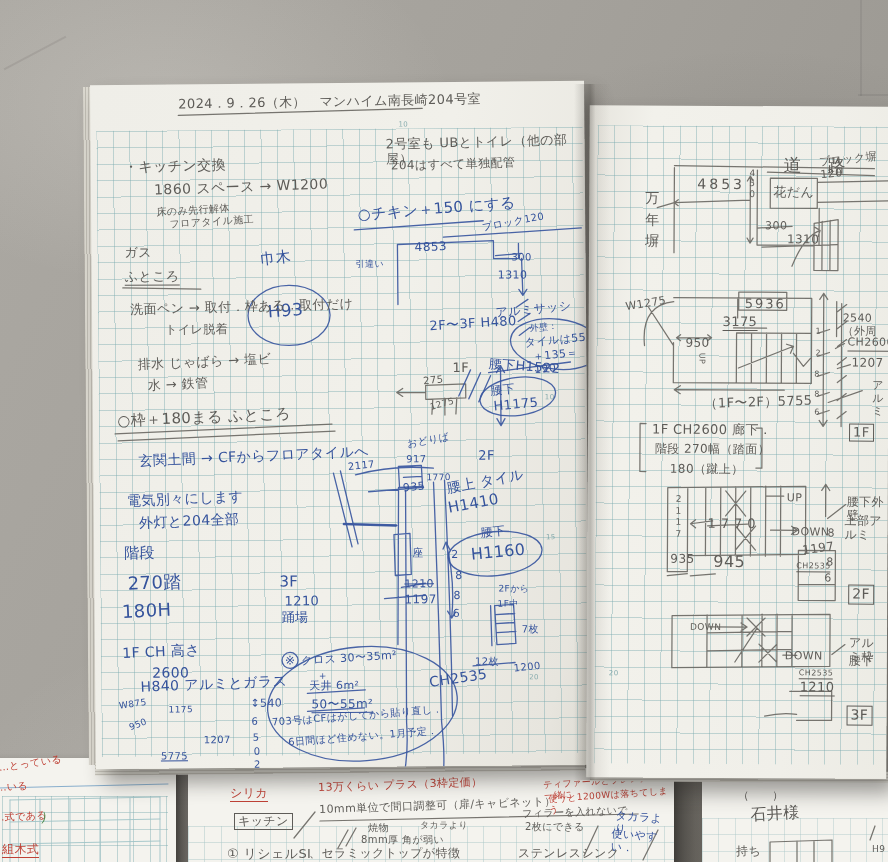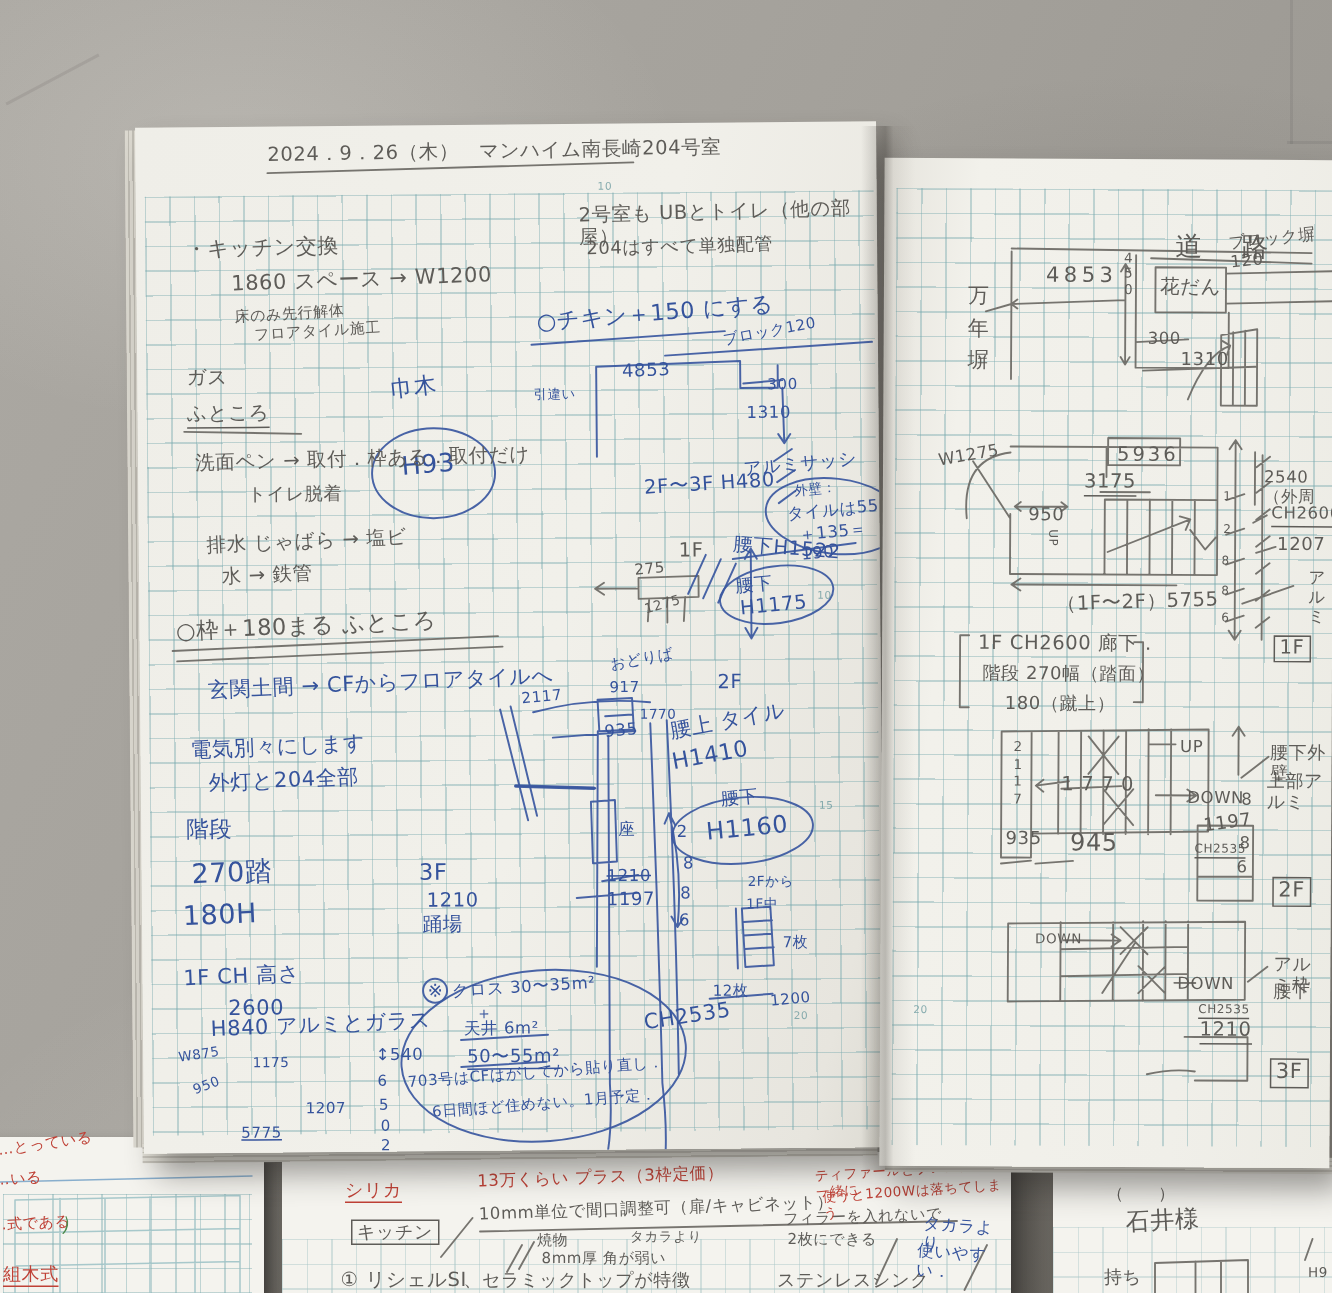--- a/index.html
+++ b/index.html
@@ -74,21 +74,21 @@
     <div class="pgrid" style="left:0;top:58px;right:0;bottom:0;opacity:.65"></div>
     <svg class="sketch" width="486" height="94" viewBox="0 0 486 94">
       <path class="sp" d="M127,44 L106,70 M132,53 L450,46 M160,62 L150,80 M168,60 L158,78 M410,58 L396,88 M470,62 L455,92"></path>
     </svg>
     <div class="annos">
         <span class="ink c-red u" style="left: 42px; top: 18px; font-size: 12px;">シリカ</span>
         <span class="ink c-pencil box" style="left: 46px; top: 45px; font-size: 12px;">キッチン</span>
         <span class="ink c-pencil" style="left: 39px; top: 78px; font-size: 13px;">① リシェルSI</span>
         <span class="ink c-red" style="left: 130px; top: 14px; font-size: 11px; transform: rotate(-2deg);">13万くらい プラス（3枠定価）</span>
         <span class="ink c-pencil" style="left: 131px; top: 36px; font-size: 11px; transform: rotate(-2deg);">10mm単位で間口調整可（扉/キャビネット）</span>
-        <span class="ink c-pencil" style="left: 170px; top: 54px; font-size: 10px;">焼物</span>
+        <span class="ink c-pencil" style="left: 180px; top: 54px; font-size: 10px;">焼物</span>
         <span class="ink c-pencil" style="left: 232px; top: 52px; font-size: 9px;">タカラより</span>
         <span class="ink c-pencil" style="left: 173px; top: 66px; font-size: 10px;">8mm厚 角が弱い</span>
         <span class="ink c-pencil" style="left: 121px; top: 78px; font-size: 12px;">、セラミックトップが特徴</span>
         <span class="ink c-pencil" style="left: 334px; top: 40px; font-size: 10px; transform: rotate(-2deg);">フィラーを入れないで</span>
         <span class="ink c-pencil" style="left: 337px; top: 53px; font-size: 10px;">2枚にできる</span>
         <span class="ink c-pencil" style="left: 330px; top: 78px; font-size: 12px;">ステンレスシンク</span>
         <span class="ink c-red" style="left: 355px; top: 12px; font-size: 9px; transform: rotate(-4deg);">ティファールとブレンダーを一緒に</span>
         <span class="ink c-red" style="left: 360px; top: 26px; font-size: 9px; transform: rotate(-4deg);">使うと1200Wは落ちてしまう</span>
         <span class="ink c-blue" style="left: 428px; top: 42px; font-size: 11px; transform: rotate(4deg);">タカラより</span>
         <span class="ink c-blue" style="left: 424px; top: 60px; font-size: 11px; transform: rotate(4deg);">使いやすい．</span>

